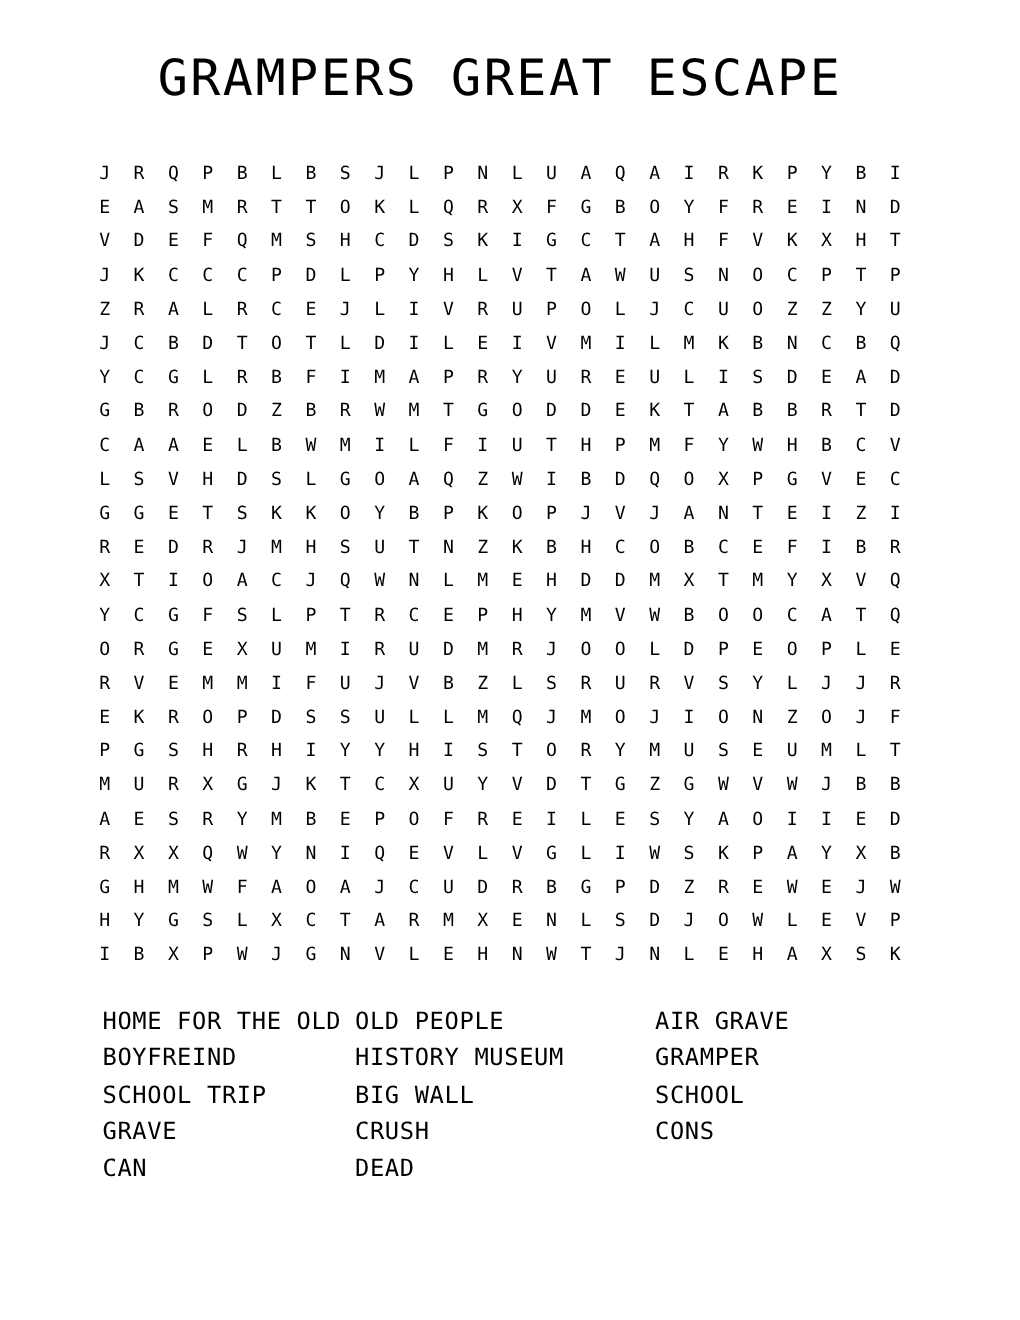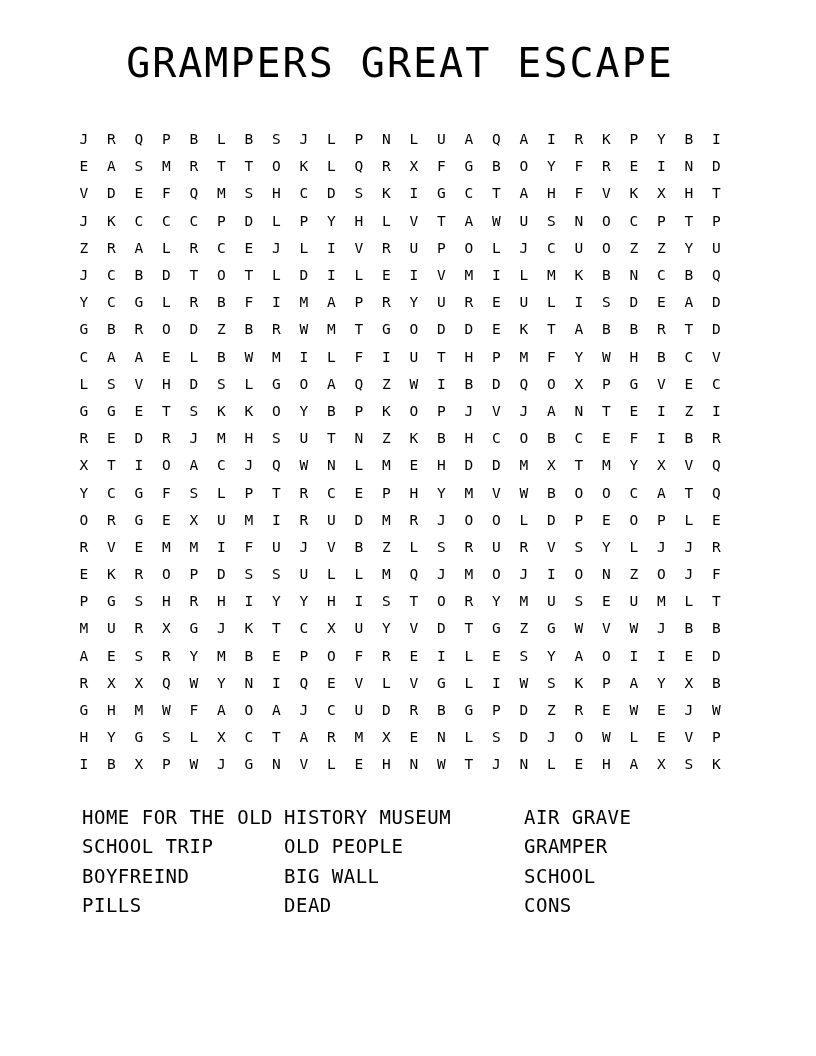--- a/index.html
+++ b/index.html
@@ -708,28 +708,30 @@
         <span class="cell">A</span>
         <span class="cell">X</span>
         <span class="cell">S</span>
         <span class="cell">K</span>
       </div>
     </div>
 
   <div class="wordlist">
     <div class="wl-col c1" id="wl-col-0">
         <div class="word">HOME FOR THE OLD</div>
+        <div class="word">BOYFREIND</div>
         <div class="word">SCHOOL TRIP</div>
-        <div class="word">BOYFREIND</div>
-        <div class="word">PILLS</div>
+        <div class="word">GRAVE</div>
+        <div class="word">CAN</div>
       </div>
     <div class="wl-col c2" id="wl-col-1">
+        <div class="word">OLD PEOPLE</div>
         <div class="word">HISTORY MUSEUM</div>
-        <div class="word">OLD PEOPLE</div>
         <div class="word">BIG WALL</div>
+        <div class="word">CRUSH</div>
         <div class="word">DEAD</div>
       </div>
     <div class="wl-col c3" id="wl-col-2">
         <div class="word">AIR GRAVE</div>
         <div class="word">GRAMPER</div>
         <div class="word">SCHOOL</div>
         <div class="word">CONS</div>
       </div>
   </div>
 

